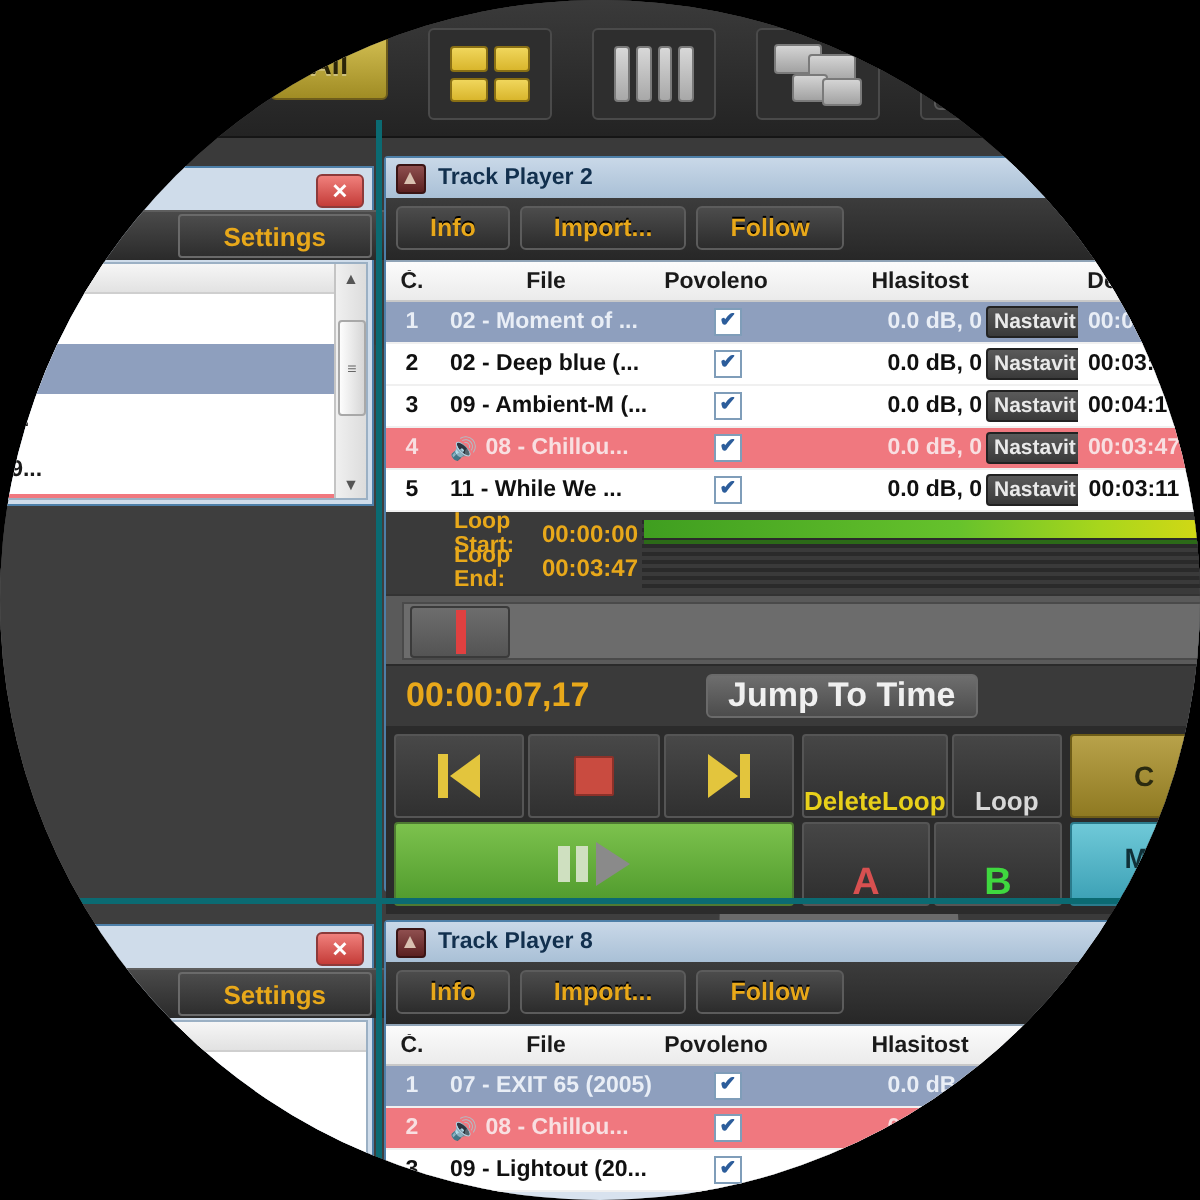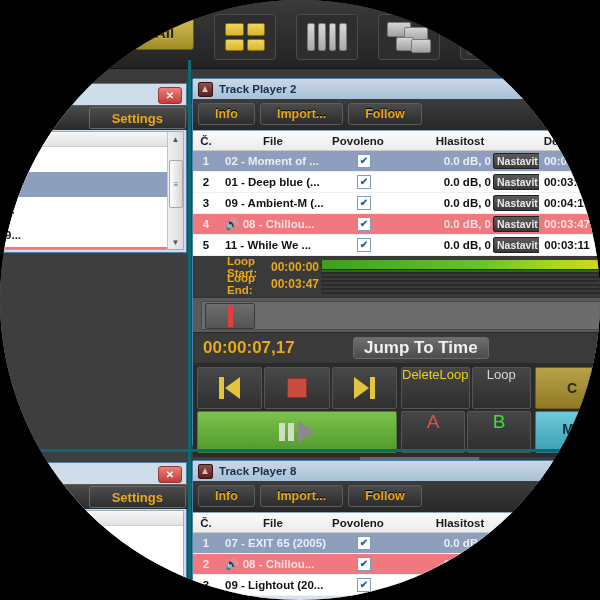--- a/index.html
+++ b/index.html
@@ -148,22 +148,22 @@
   .ic-stop{width:18px;height:18px;background:#c94b40;border:1px solid #8d3129;border-radius:1px;}
   .ic-next{width:0;height:0;border-top:11px solid transparent;border-bottom:11px solid transparent;
            border-left:15px solid #e3c53d;}
   .ic-next-bar{width:5px;height:22px;background:#e3c53d;margin-left:1px;}
   .ic-pause{display:flex;gap:3px;}
   .ic-pause i{width:6px;height:18px;background:#cfe0c0;}
   .ic-play{width:0;height:0;border-top:11px solid transparent;border-bottom:11px solid transparent;
            border-left:17px solid #8a8a8a;}
   .tr-mid{width:130px;}
   .mbtn{flex:1;height:40px;border:1px solid #555;border-radius:2px;
-      background:linear-gradient(#464646,#2e2e2e);display:flex;align-items:flex-start;justify-content:center;
-      text-align:center;font-weight:normal;font-size:13px;line-height:1.05;}
+      background:linear-gradient(#464646,#2e2e2e);display:flex;align-items:flex-end;justify-content:center;
+      text-align:center;font-weight:bold;font-size:13px;line-height:1.05;}
   .mbtn.del{color:#e8d01a;}
   .mbtn.loop{color:#d8d8d8;}
   .mbtn.a{color:#d85050;font-size:19px;}
   .mbtn.b{color:#3fd83f;font-size:19px;}
   .tr-right{flex:1;}
   .rbtn{height:40px;border-radius:2px;display:flex;align-items:center;justify-content:center;
         font-weight:bold;font-size:14px;color:#2a2a10;overflow:hidden;}
   .rbtn.gold{background:linear-gradient(#b8a24a,#8f7a22);border:1px solid #6e5d18;}
   .rbtn.cyan{background:linear-gradient(#6fc9d8,#3a9fb4);border:1px solid #2a7b8c;color:#103038;margin-top:2px;
              flex-direction:column;line-height:1;}
@@ -287,21 +287,21 @@
           <div class="c-en"><span class="chk">✔</span></div>
           <div class="c-vol">0.0 dB, 0</div>
           <div class="c-nast"><span class="nast">Nastavit</span></div>
           <div class="c-len">00:02:47</div>
           <div class="c-fmt">MP3 (MPEG</div>
         </div>
 
         <div class="trow">
           <div class="c-num">2</div>
           <div class="c-file">
-                <span>01 - Deep blue (...</span>
+                <span>02 - Deep blue (...</span>
               </div>
           <div class="c-en"><span class="chk">✔</span></div>
           <div class="c-vol">0.0 dB, 0</div>
           <div class="c-nast"><span class="nast">Nastavit</span></div>
           <div class="c-len">00:03:22</div>
           <div class="c-fmt">MP3 (MPEG L</div>
         </div>
 
         <div class="trow">
           <div class="c-num">3</div>

